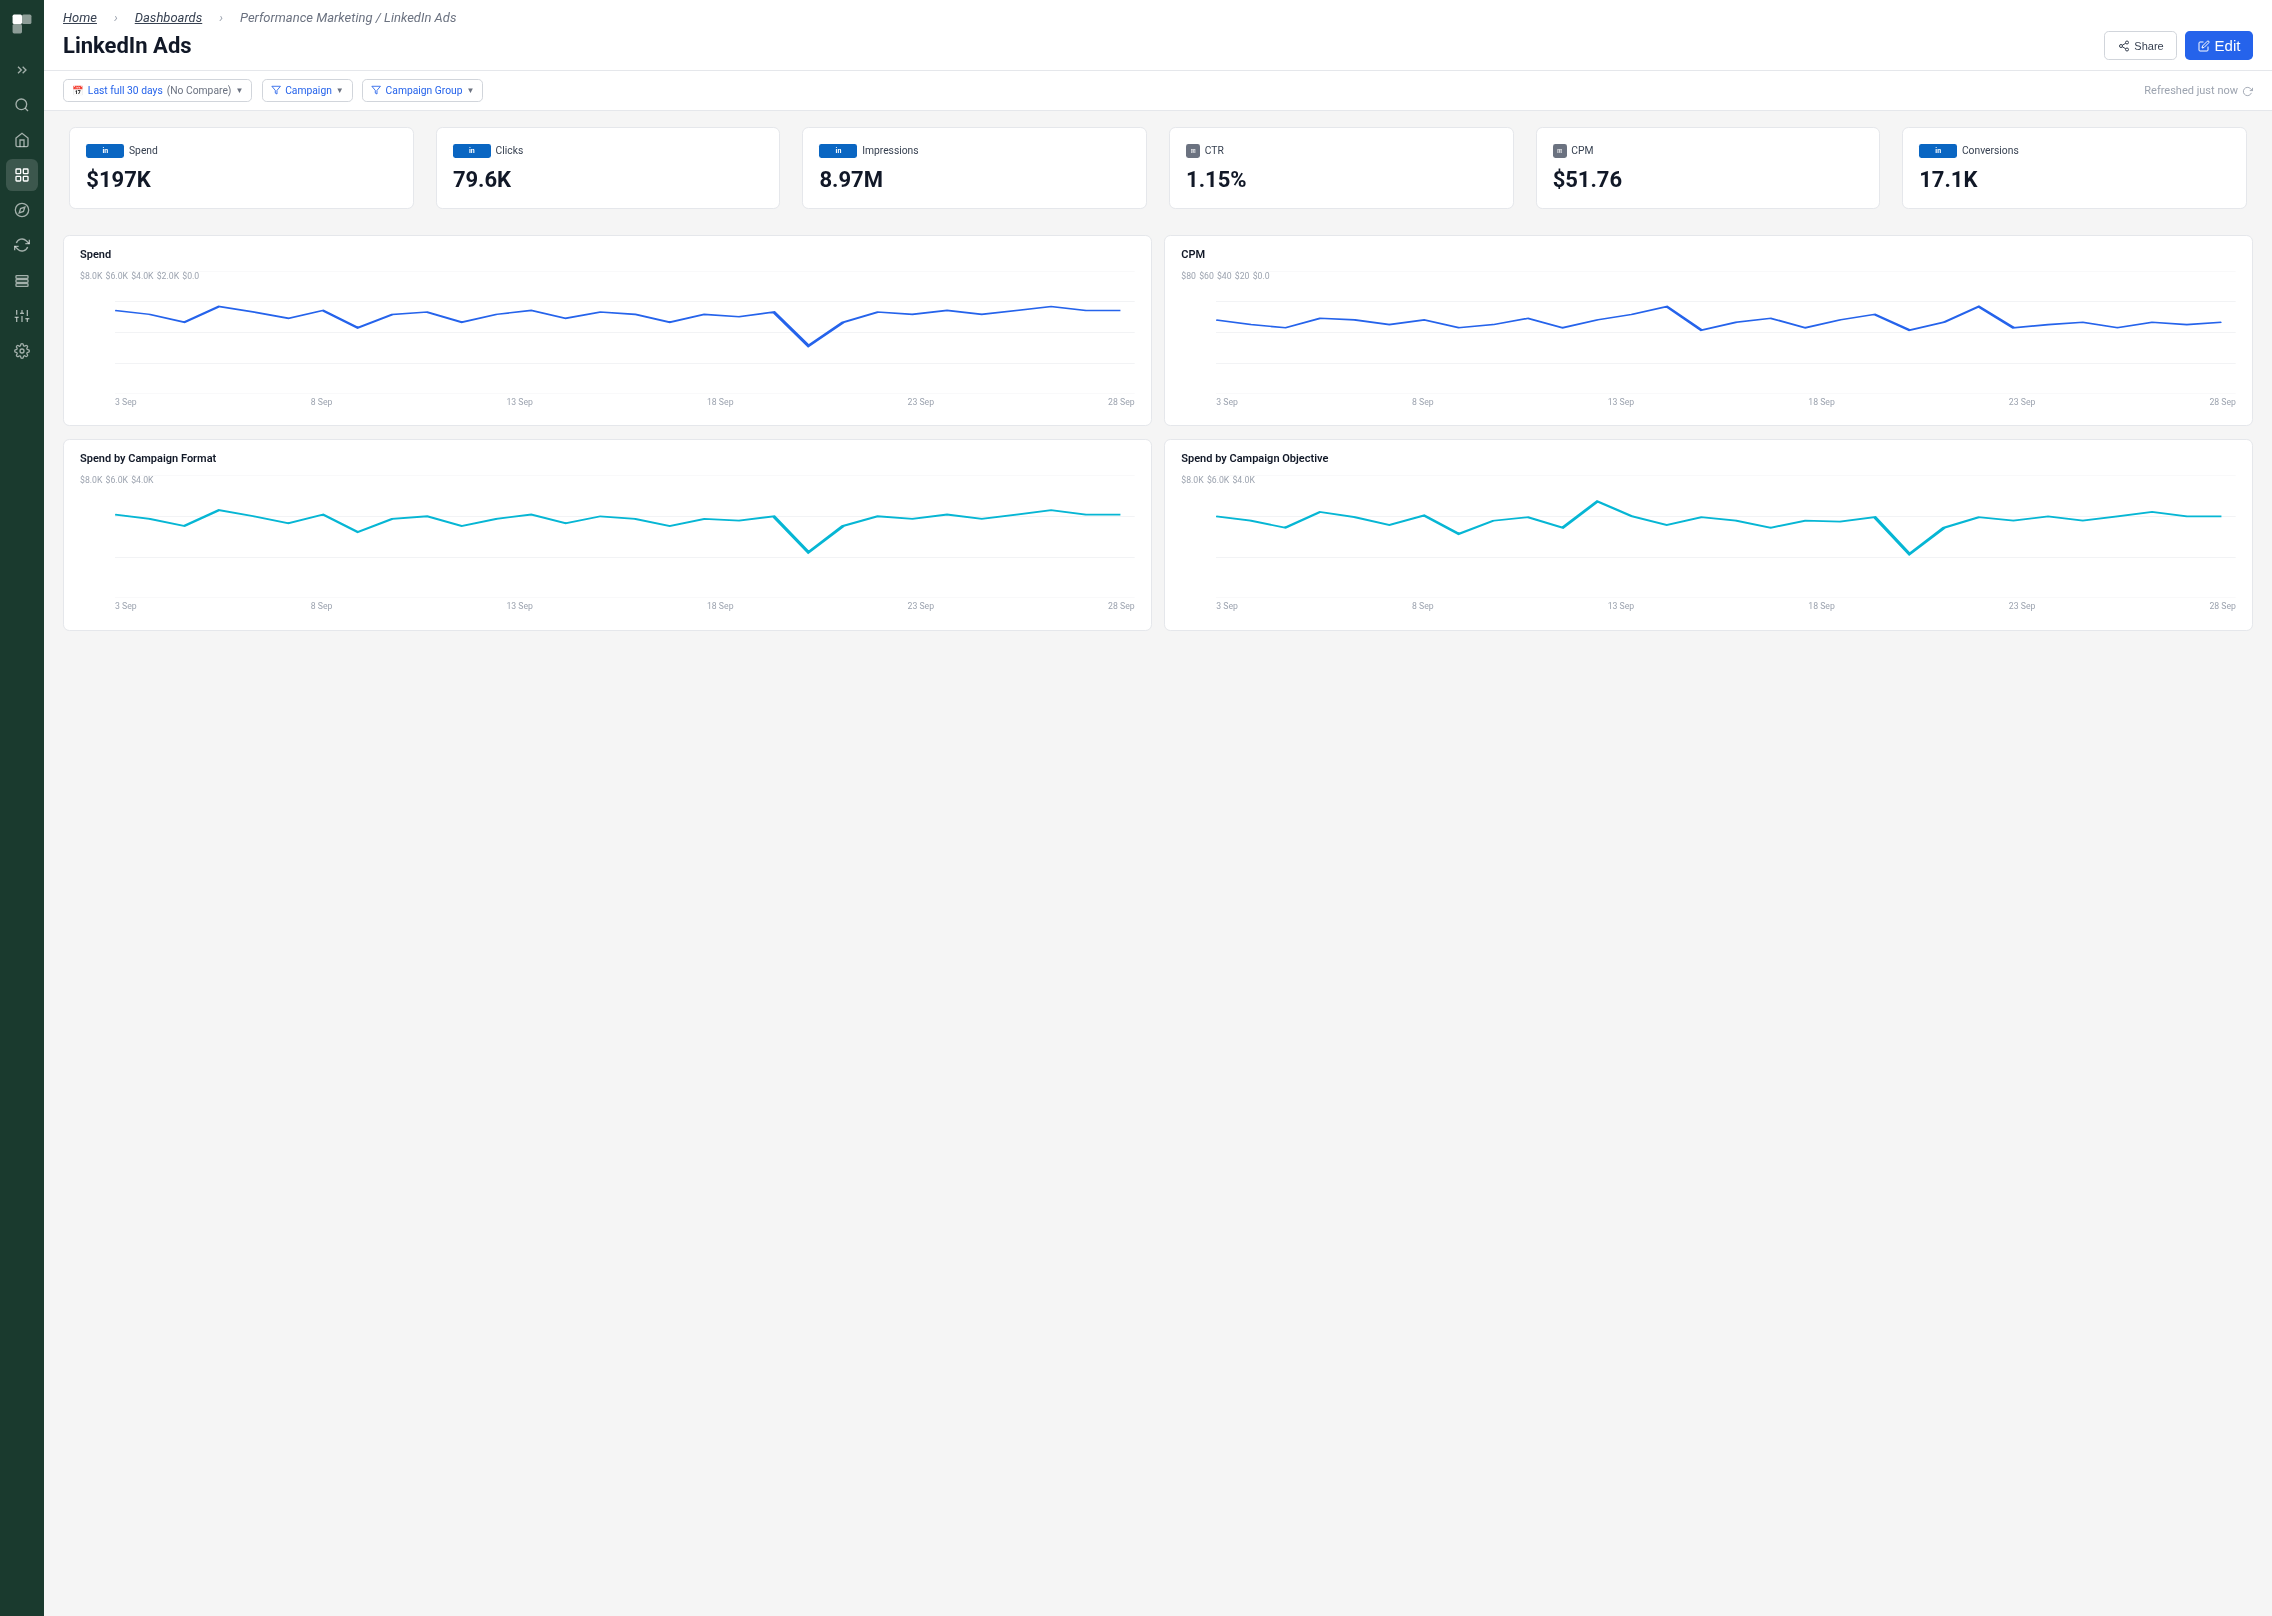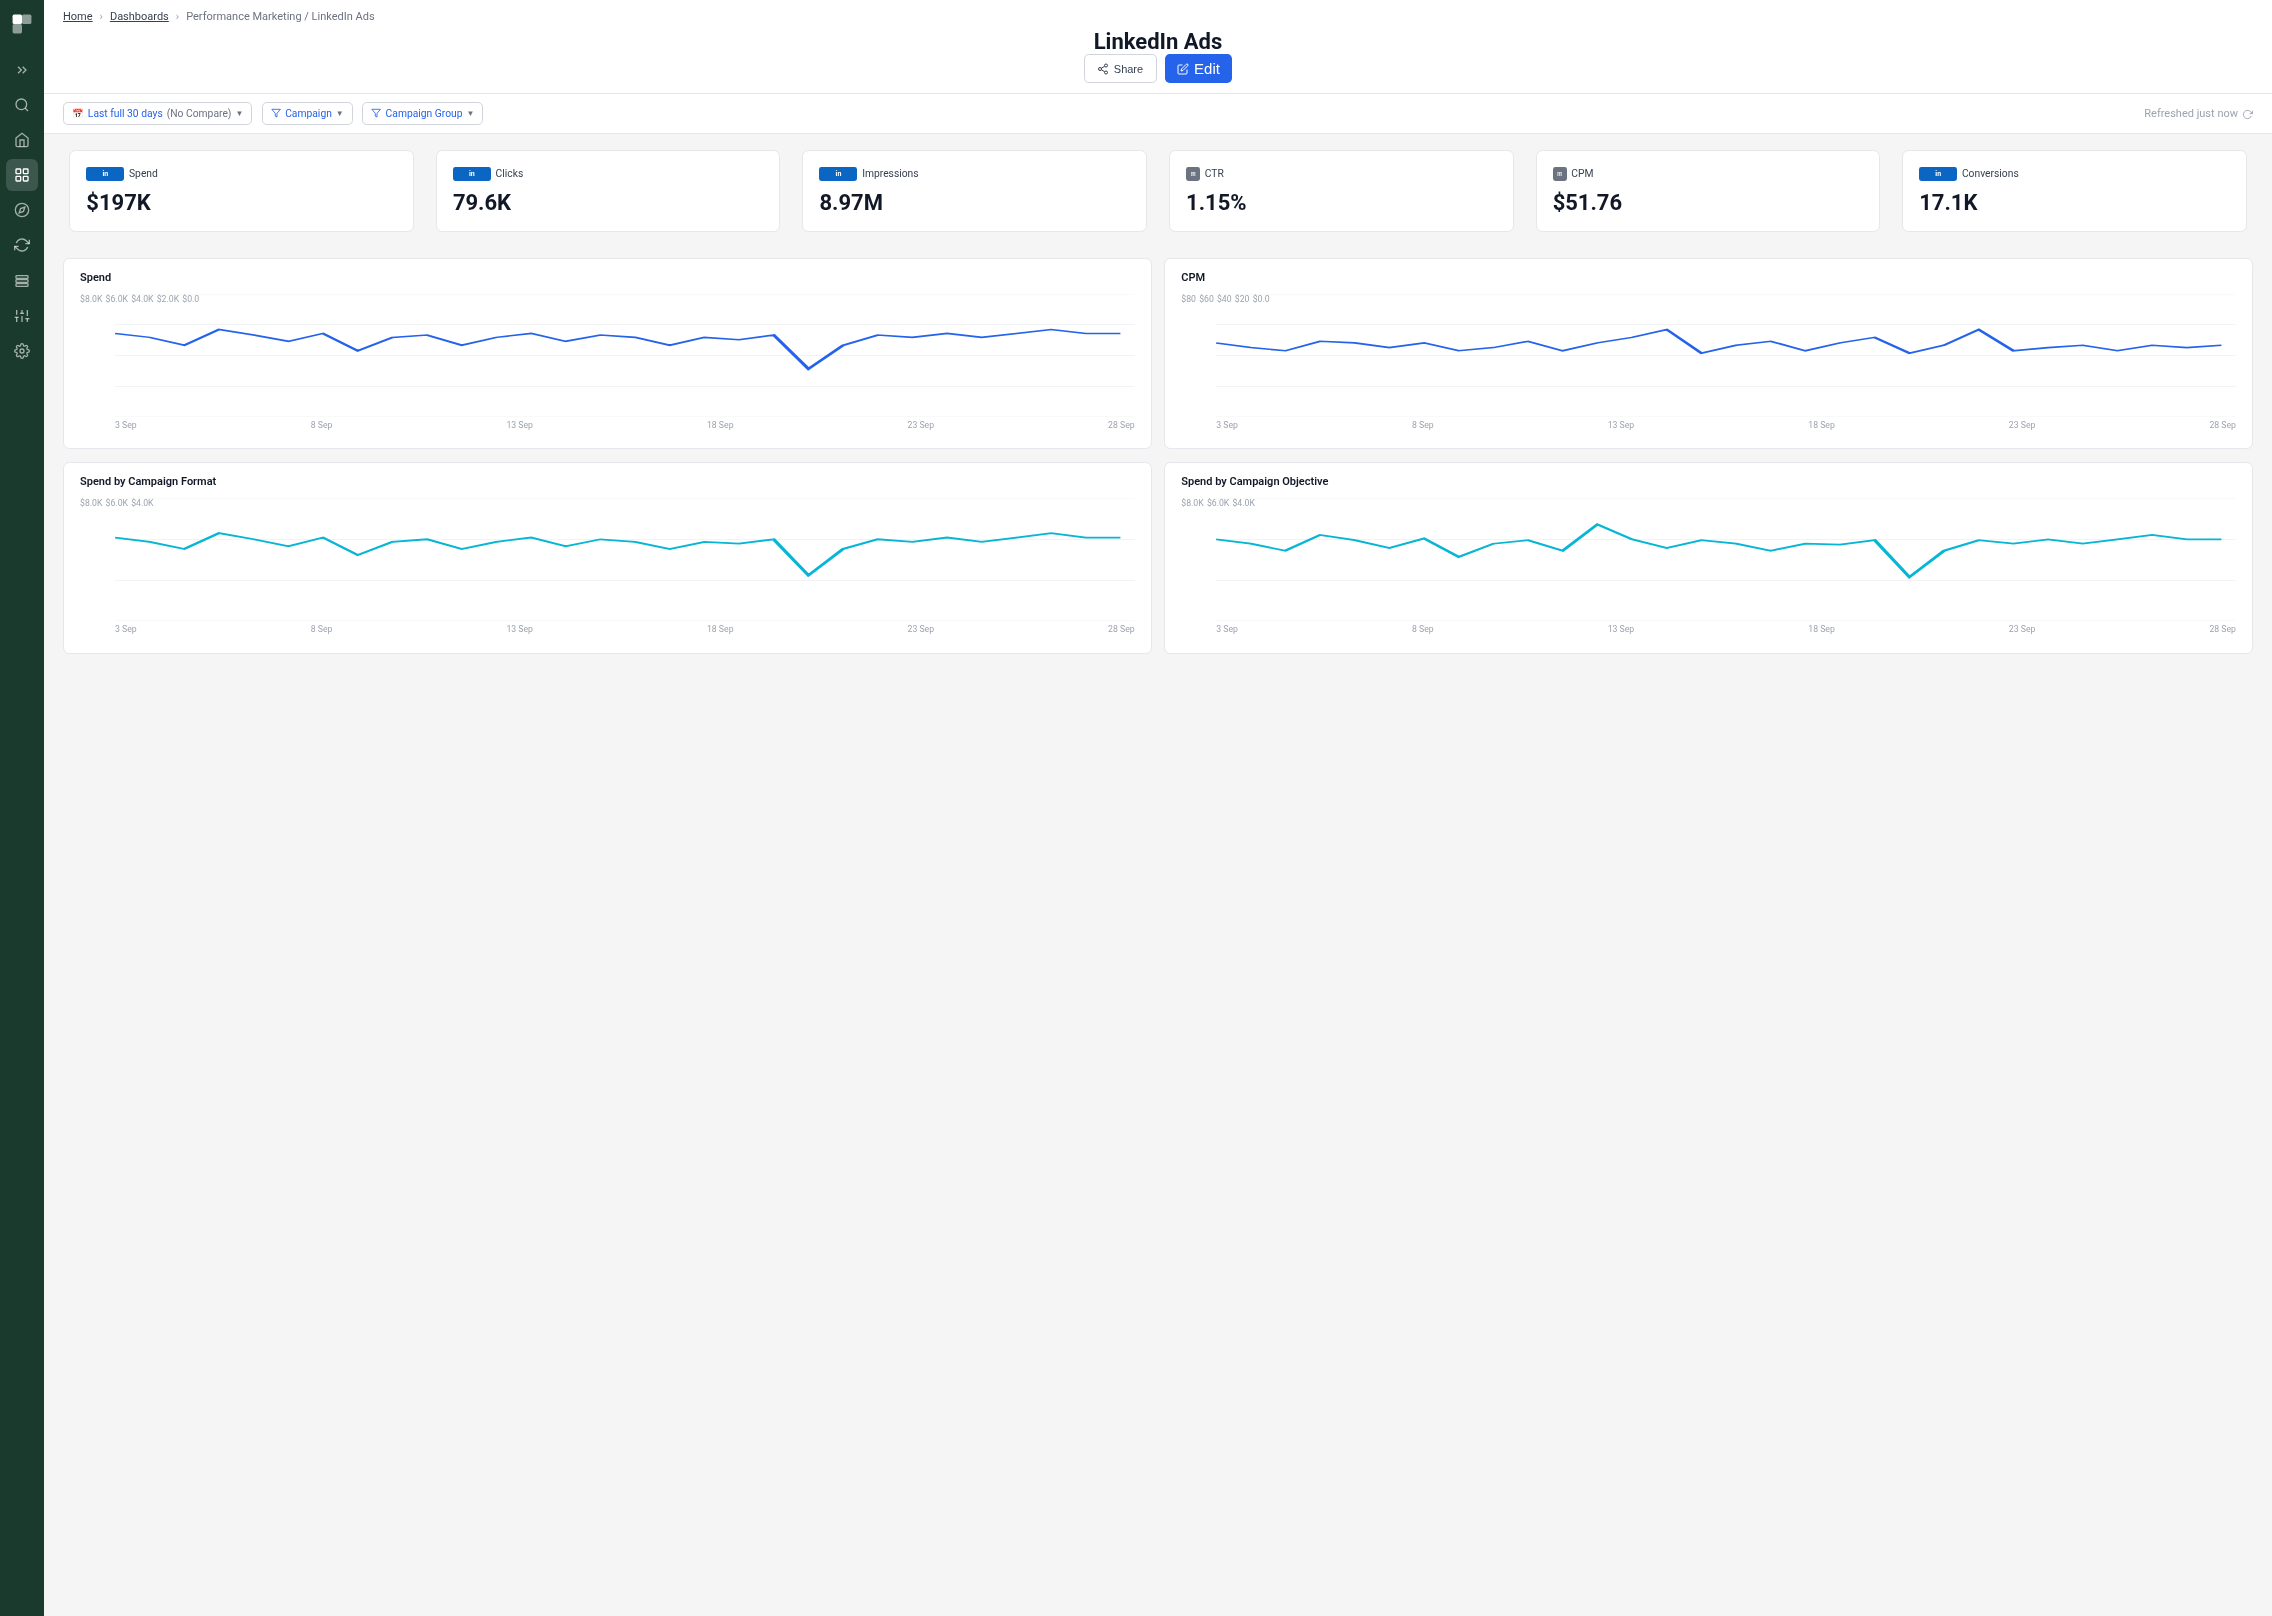--- a/index.html
+++ b/index.html
@@ -49,33 +49,33 @@
 
     
     .header {
       background: white;
       padding: 9.5px 19px;
       border-bottom: 0.8px solid #e5e7eb;
     }
     .breadcrumb {
       display: flex;
       align-items: center;
-      gap: 7px;
-      font-size: 11px;
+      gap: 17px;
+      font-size: 13px;
       color: #6b7280;
       margin-bottom: 6.3px;
+      font-style: italic;
     }
     .breadcrumb a { color: #374151; text-decoration: underline; cursor: pointer; }
     .breadcrumb-sep { color: #9ca3af; }
     .breadcrumb-current { color: #6b7280; }
     .header-row {
       display: flex;
       align-items: center;
       justify-content: space-between;
-      flex-direction: column;
     }
     .page-title {
       font-size: 22px;
       font-weight: 700;
       color: #111827;
     }
     .header-actions { display: flex; gap: 8px; }
     .btn-share {
       display: flex;
       align-items: center;

